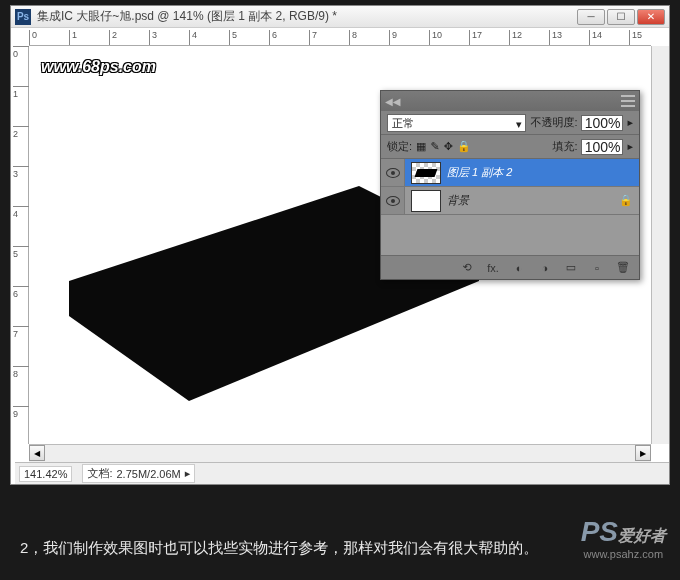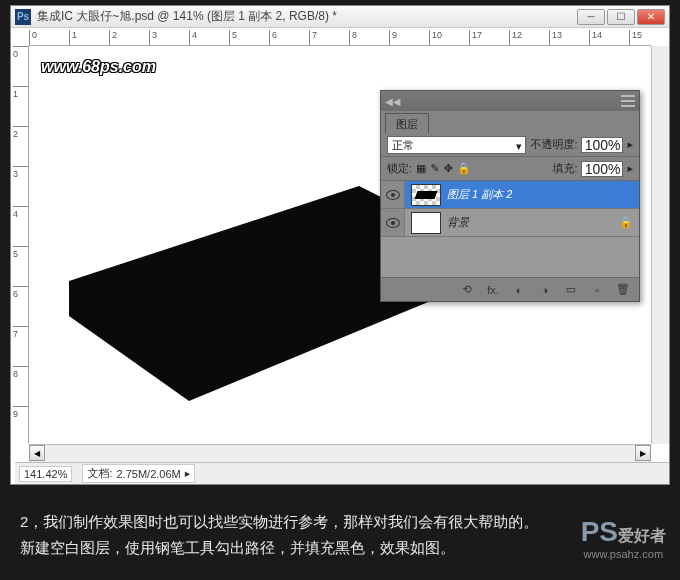--- a/index.html
+++ b/index.html
@@ -45,31 +45,31 @@
 .eye::after { content:''; position:absolute; width:4px; height:4px; background:#333; border-radius:50%; top:2px; left:4px; }
 .thumb { width:30px; height:22px; background:#fff; border:1px solid #333; margin:0 6px; position:relative; }
 .thumb.checker { background:repeating-conic-gradient(#ccc 0 25%,#fff 0 50%) 0 0/8px 8px; }
 .thumb-shape { position:absolute; top:6px; left:4px; width:20px; height:8px; background:#000; transform:skewX(-20deg); }
 .layer-name { font-style:italic; font-size:11px; }
 .panel-footer { height:24px; background:#848484; border-top:1px solid #6a6a6a; display:flex; align-items:center; justify-content:flex-end; gap:10px; padding:0 8px; font-size:11px; color:#333; }
 .footer-icon { width:16px; height:16px; display:flex; align-items:center; justify-content:center; }
 
 .caption { position:absolute; bottom:20px; left:20px; right:120px; color:#e8e8e8; font-size:15px; line-height:1.7; }
 .logo { position:absolute; bottom:20px; right:14px; text-align:center; color:#ccc; }
-.logo .ps-badge { font-size:28px; font-weight:bold; color:#8899aa; }
+.logo .ps-badge { font-size:28px; font-weight:bold; color:#8899aa; font-style:italic; }
 .logo .cn { font-size:16px; color:#aaa; }
 .logo .url { font-size:11px; color:#888; }
 </style>
 </head>
 <body>
 
 <div class="ps-window">
   <div class="titlebar">
     <div class="ps-icon">Ps</div>
-    <div class="title-text">集成IC    大眼仔~旭.psd @ 141% (图层 1 副本 2, RGB/8) *</div>
+    <div class="title-text">集成IC    大眼仔~旭.psd @ 141% (图层 1 副本 2, RGB/9) *</div>
     <div class="win-controls">
       <div class="win-btn">─</div>
       <div class="win-btn">☐</div>
       <div class="win-btn win-close">✕</div>
     </div>
   </div>
 
   <div class="ruler-h" id="rh">
       <div class="ruler-mark" style="left: 0px;">0</div>
       <div class="ruler-mark" style="left: 40px;">1</div>
@@ -127,23 +127,20 @@
 
 <div class="layers-panel">
   <div class="panel-header">
     <div style="margin-right:auto;font-size:10px;color:#bbb">◀◀</div>
     <div class="panel-menu">
         <span></span>
         <span></span>
         <span></span>
       </div>
   </div>
-  <div class="panel-tabs">
-    <div class="panel-tab active">图层</div>
-  </div>
   <div class="panel-row">
     <div class="blend-select">
       <span>正常</span>
       <span>▾</span>
     </div>
     <span class="opacity-label">不透明度:</span>
     <span class="pct-input">100%</span>
     <span>▸</span>
   </div>
   <div class="panel-row">
@@ -184,19 +181,18 @@
     <span class="footer-icon">◐</span>
     <span class="footer-icon">◑</span>
     <span class="footer-icon">▭</span>
     <span class="footer-icon">▫</span>
     <span class="footer-icon">🗑</span>
   </div>
 </div>
 
 <div class="caption">
   <div>2，我们制作效果图时也可以找些实物进行参考，那样对我们会有很大帮助的。</div>
-  <div>新建空白图层，使用钢笔工具勾出路径，并填充黑色，效果如图。</div>
 </div>
 
 <div class="logo">
   <div class="ps-badge"><span>PS</span><span class="cn">爱好者</span></div>
   <div class="url">www.psahz.com</div>
 </div>
 
 </body></html>

